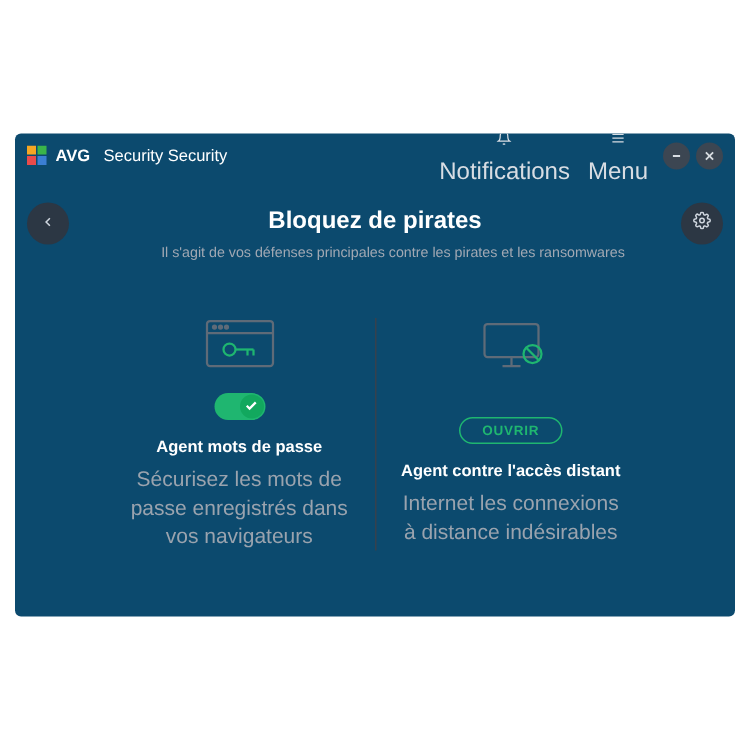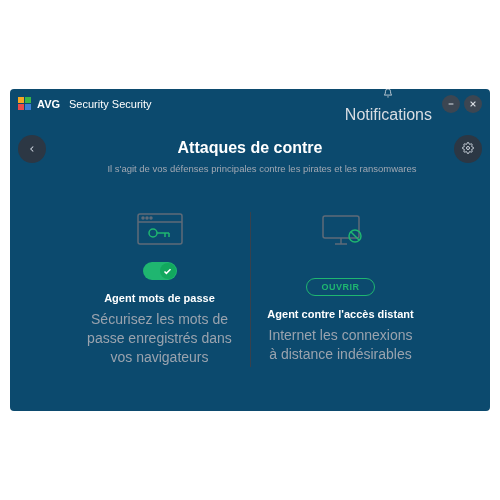--- a/index.html
+++ b/index.html
@@ -121,20 +121,30 @@
     <div class="titlebar-spacer"></div>
     <div class="titlebar-btn">
       <span>
         <svg width="10" height="10" viewBox="0 0 24 24" fill="none" stroke="#d8dde3" stroke-width="2">
           <path d="M18 8a6 6 0 10-12 0c0 7-3 9-3 9h18s-3-2-3-9"></path>
             <path d="M13.7 21a2 2 0 01-3.4 0"></path>
         </svg>
       </span>
       <span>Notifications</span>
     </div>
+    <div class="titlebar-btn">
+      <span>
+        <svg width="10" height="10" viewBox="0 0 24 24" stroke="#d8dde3" stroke-width="2">
+          <line x1="3" y1="6" x2="21" y2="6"></line>
+            <line x1="3" y1="12" x2="21" y2="12"></line>
+            <line x1="3" y1="18" x2="21" y2="18"></line>
+        </svg>
+      </span>
+      <span>Menu</span>
+    </div>
     <div class="win-ctrl">
       <svg width="8" height="8" viewBox="0 0 10 10">
           <line x1="2" y1="5" x2="8" y2="5" stroke="#d8dde3" stroke-width="1.5"></line>
         </svg>
     </div>
     <div class="win-ctrl">
       <svg width="8" height="8" viewBox="0 0 10 10" stroke="#d8dde3" stroke-width="1.5">
           <line x1="2" y1="2" x2="8" y2="8"></line>
           <line x1="8" y1="2" x2="2" y2="8"></line>
         </svg>
@@ -151,21 +161,21 @@
     </div>
     <div class="side-circle side-right">
       <span>
         <svg width="12" height="12" viewBox="0 0 24 24" fill="none" stroke="#cfd6df" stroke-width="2">
           <circle cx="12" cy="12" r="3"></circle>
           <path d="M19.4 15a1.7 1.7 0 00.34 1.87l.06.06a2 2 0 11-2.83 2.83l-.06-.06a1.7 1.7 0 00-1.87-.34 1.7 1.7 0 00-1 1.56V21a2 2 0 11-4 0v-.09a1.7 1.7 0 00-1-1.56 1.7 1.7 0 00-1.87.34l-.06.06a2 2 0 11-2.83-2.83l.06-.06a1.7 1.7 0 00.34-1.87 1.7 1.7 0 00-1.56-1H3a2 2 0 110-4h.09a1.7 1.7 0 001.56-1 1.7 1.7 0 00-.34-1.87l-.06-.06a2 2 0 112.83-2.83l.06.06a1.7 1.7 0 001.87.34H9a1.7 1.7 0 001-1.56V3a2 2 0 114 0v.09a1.7 1.7 0 001 1.56 1.7 1.7 0 001.87-.34l.06-.06a2 2 0 112.83 2.83l-.06.06a1.7 1.7 0 00-.34 1.87V9a1.7 1.7 0 001.56 1H21a2 2 0 110 4h-.09a1.7 1.7 0 00-1.56 1z"></path>
         </svg>
       </span>
     </div>
 
-    <div class="page-title">Attaques de contre</div>
+    <div class="page-title">Bloquez de pirates</div>
     <div class="page-subtitle">Il s'agit de vos défenses principales contre les pirates et les ransomwares</div>
 
     <div class="cards">
 
       <div class="card">
         <div class="card-icon">
           <svg width="48" height="38" viewBox="0 0 48 38" fill="none" stroke="#5f6b78" stroke-width="1.5">
             <rect x="2" y="2" width="44" height="30" rx="2"></rect>
             <line x1="2" y1="10" x2="46" y2="10"></line>
             <circle cx="7" cy="6" r="1" fill="#5f6b78"></circle>

